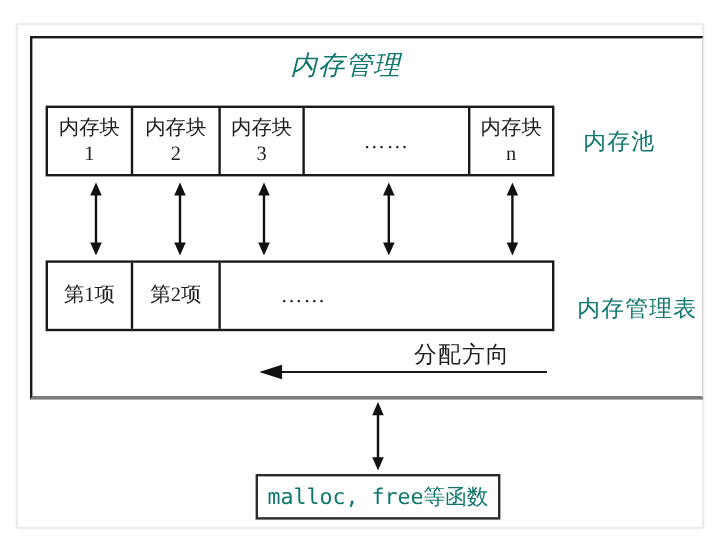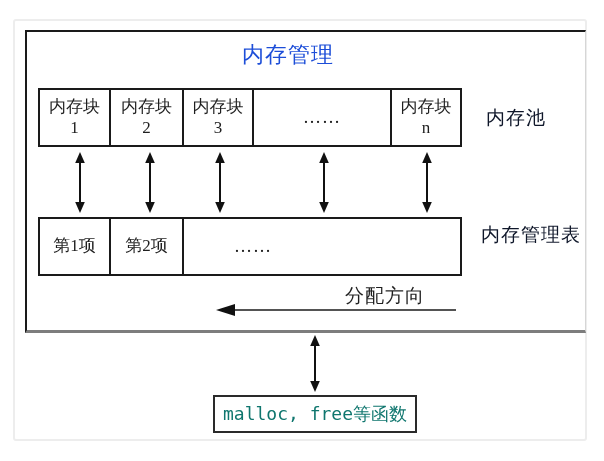--- a/index.html
+++ b/index.html
@@ -7,35 +7,35 @@
        font-family:"Liberation Serif","DejaVu Serif",serif;color:#1f1f1f;}
   .canvas{position:absolute;inset:0;background:#fff;}
   
   .frame{position:absolute;left:13px;top:19px;width:574px;height:422px;
          border:2px solid #ededed;border-radius:3px;box-sizing:border-box;background:#fff;}
   
   .outer-box{position:absolute;left:25px;top:30px;width:561px;height:303px;box-sizing:border-box;
              border-top:2px solid #1a1a1a;border-left:2px solid #1a1a1a;
              border-right:1px solid #d6d6d6;border-bottom:3px solid #7d7d7d;background:#fff;}
   .diagram-title{position:absolute;left:188px;top:40px;width:200px;text-align:center;
-                 font-size:22px;letter-spacing:1px;color:#1d4ed8;}
+                 font-size:22px;letter-spacing:1px;color:#0f766e;font-style:italic;}
   
   .row{position:absolute;left:38px;width:424px;height:59px;box-sizing:border-box;
        border:2px solid #1a1a1a;display:flex;background:#fff;}
   .row-pool{top:88px;}
   .row-table{top:217px;}
   .cell{box-sizing:border-box;border-right:2px solid #1a1a1a;display:flex;flex-direction:column;
         align-items:center;justify-content:center;font-size:17px;line-height:1.18;text-align:center;}
   .cell:last-child{border-right:none;}
   .c1{width:71px;}.c2{width:73px;}.c3{width:70px;}.c4{width:138px;}.c5{flex:1;}
   .cell .dots{font-size:18px;letter-spacing:1px;}
-  .side-label{position:absolute;display:flex;align-items:center;font-size:19px;color:#0f172a;
+  .side-label{position:absolute;display:flex;align-items:center;font-size:19px;color:#0f766e;
               letter-spacing:1px;}
   .label-pool{left:486px;top:88px;height:59px;}
-  .label-table{left:481px;top:205px;height:59px;}
+  .label-table{left:481px;top:227px;height:59px;}
   
   .varrow{position:absolute;width:16px;}
   .va1{left:72px;top:152px;height:61px;}
   .va2{left:142px;top:152px;height:61px;}
   .va3{left:212px;top:152px;height:61px;}
   .va4{left:316px;top:152px;height:61px;}
   .va5{left:419px;top:152px;height:61px;}
   .va-bottom{left:307px;top:335px;height:57px;}
   
   .alloc-label{position:absolute;left:265px;top:283px;width:160px;text-align:right;

